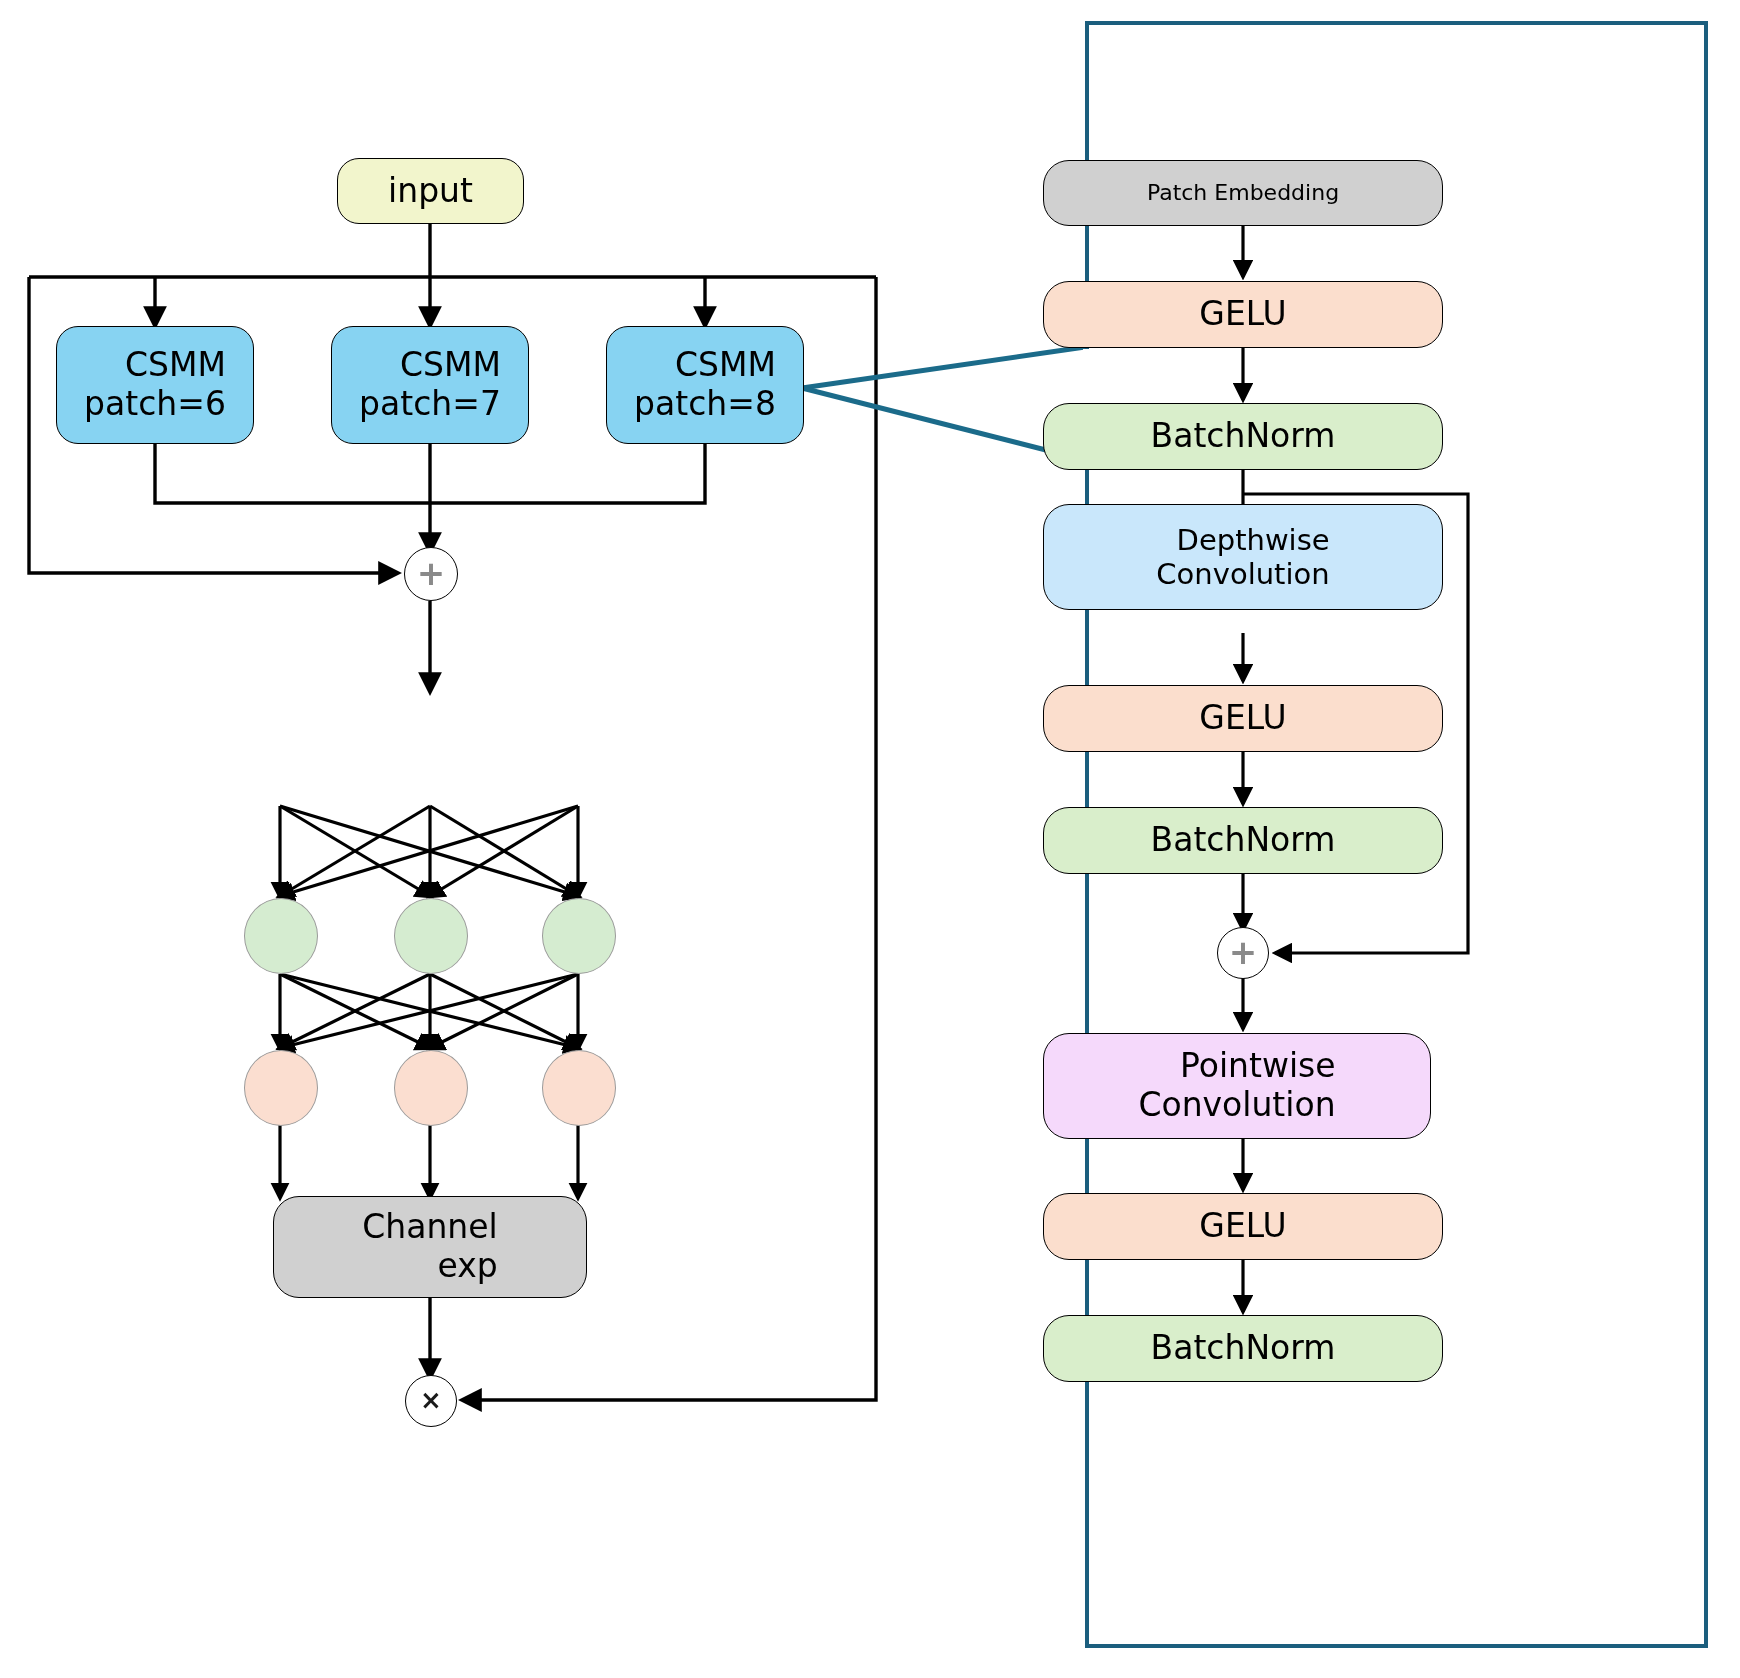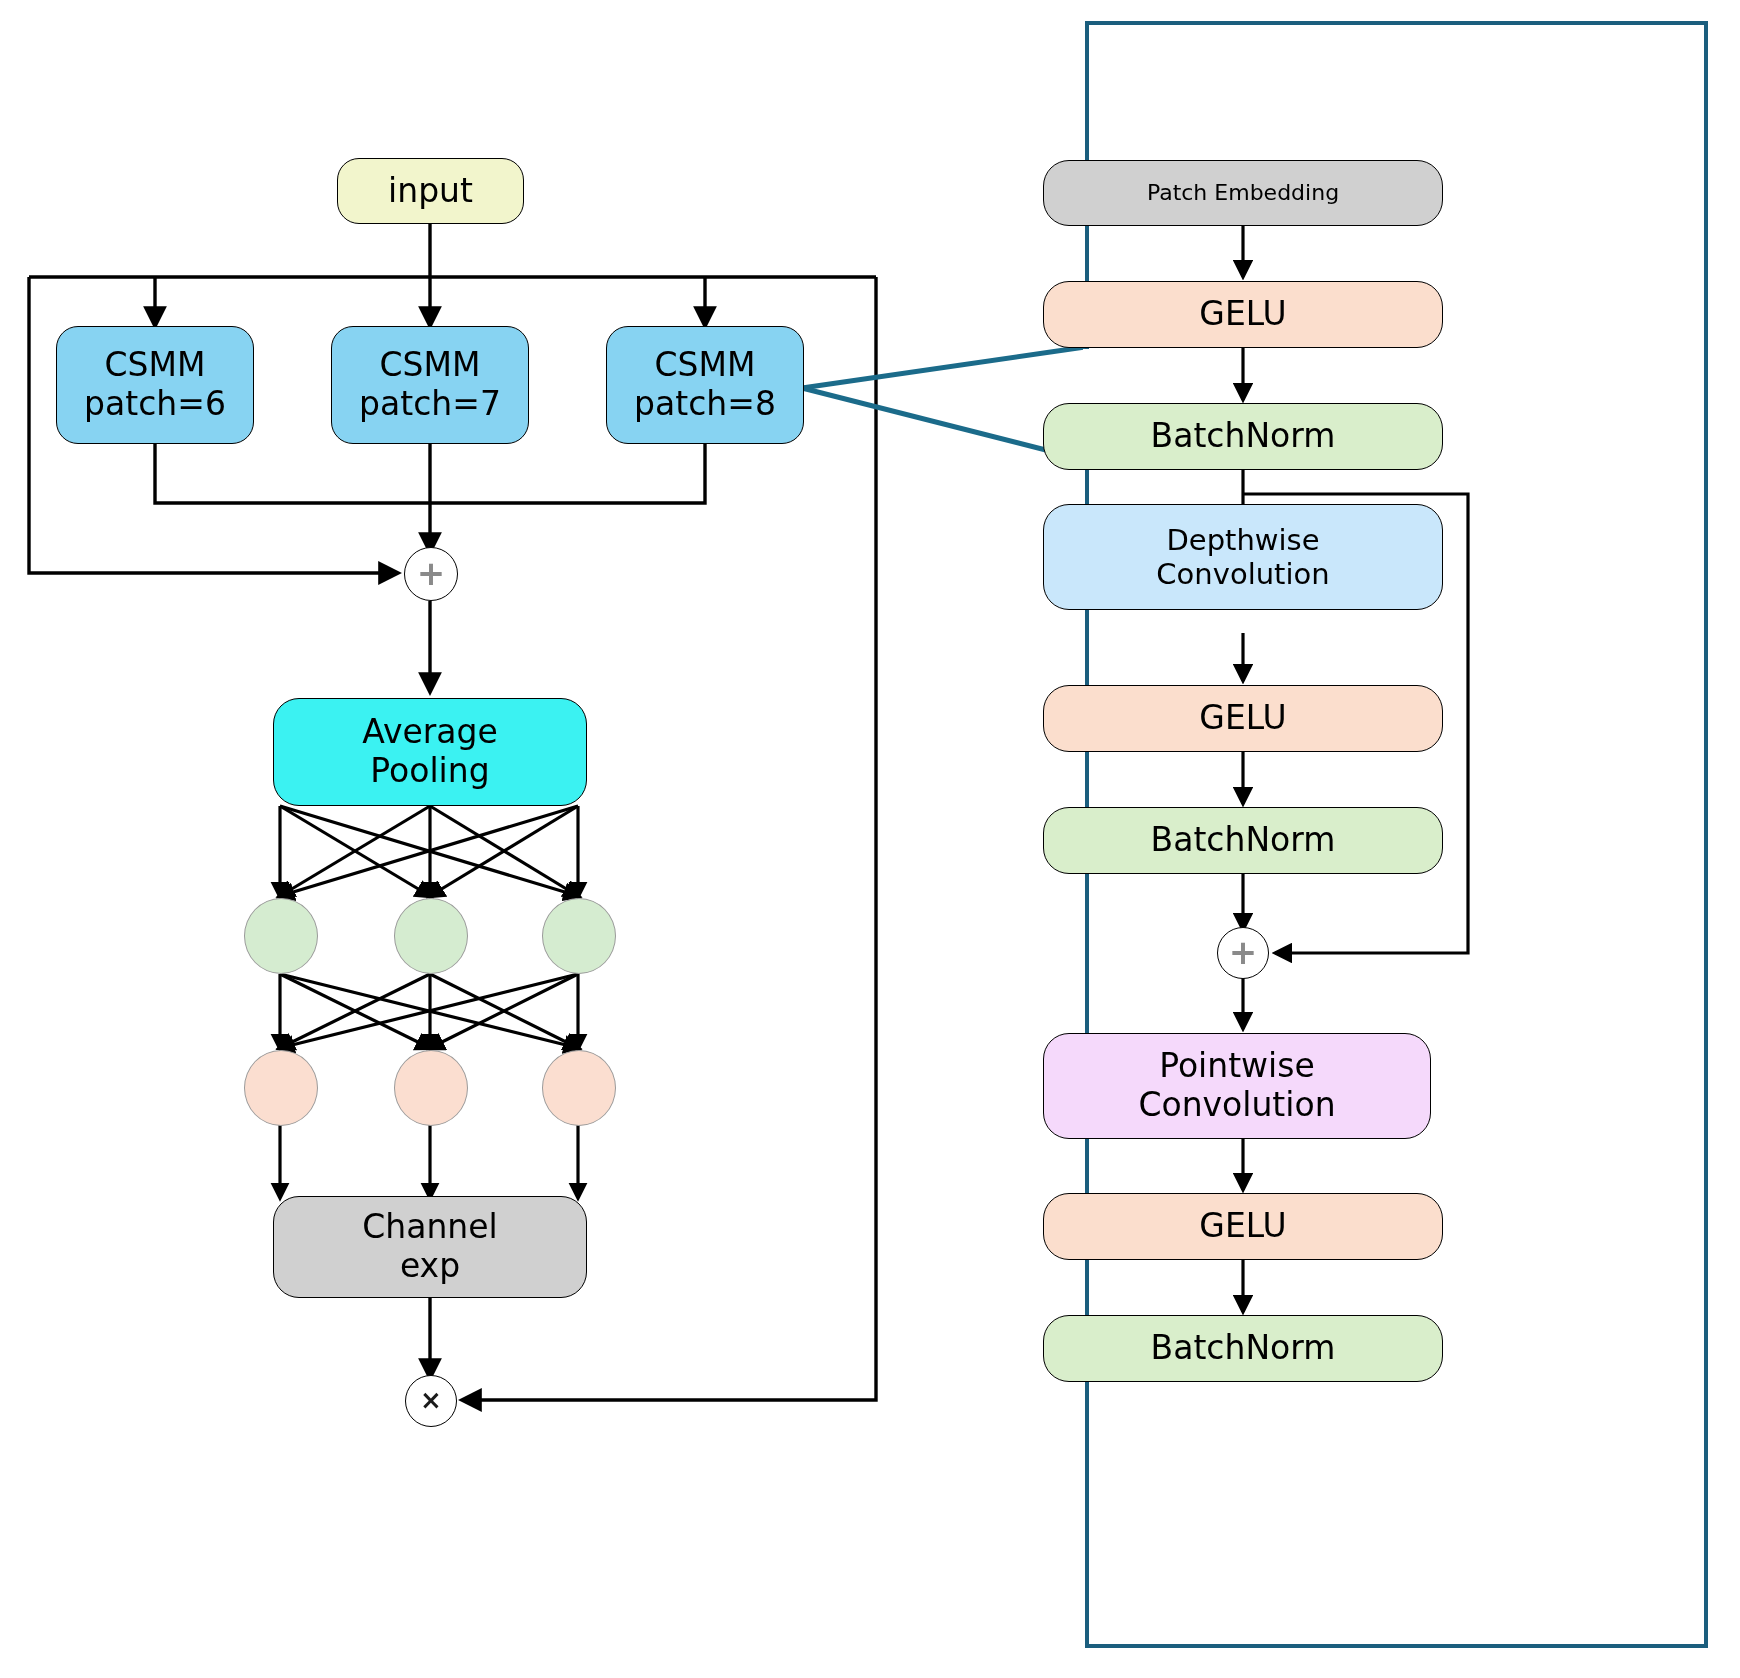--- a/index.html
+++ b/index.html
@@ -26,21 +26,21 @@
     height: 1678px;
     pointer-events: none;
   }
   .node {
     position: absolute;
     box-sizing: border-box;
     border: 1.6px solid #000000;
     display: flex;
     align-items: center;
     justify-content: center;
-    text-align: center;
+    text-align: right;
     line-height: 1.18;
     color: #000000;
     font-family: "DejaVu Sans", "Liberation Sans", sans-serif;
     white-space: pre-line;
   }
   .node span { display: block; }
   .rounded-lg { border-radius: 26px; }
   .rounded-md { border-radius: 22px; }
   .circle {
     position: absolute;
@@ -197,24 +197,20 @@
 
   <div class="node rounded-md" style="left:606px; top:326px; width:198px; height:118px; background:#87d3f2; font-size:33px;">
     <span>CSMM
 patch=8</span>
   </div>
 
   <div class="circle" style="left:404px; top:547px; width:54px; height:54px;">
     <span class="op-glyph">+</span>
   </div>
 
-  <div class="node rounded-lg" style="left:273px; top:698px; width:314px; height:108px; background:#3bf2f2; font-size:33px;">
-    <span>Average
-Pooling</span>
-  </div>
 
   <div class="neuron" style="left:244px; top:898px; width:74px; height:76px; background:#d5ecd0;"></div>
   <div class="neuron" style="left:394px; top:898px; width:74px; height:76px; background:#d5ecd0;"></div>
   <div class="neuron" style="left:542px; top:898px; width:74px; height:76px; background:#d5ecd0;"></div>
 
   <div class="neuron" style="left:244px; top:1050px; width:74px; height:76px; background:#fbded0;"></div>
   <div class="neuron" style="left:394px; top:1050px; width:74px; height:76px; background:#fbded0;"></div>
   <div class="neuron" style="left:542px; top:1050px; width:74px; height:76px; background:#fbded0;"></div>
 
   <div class="node rounded-lg" style="left:273px; top:1196px; width:314px; height:102px; background:#d0d0d0; font-size:33px;">

